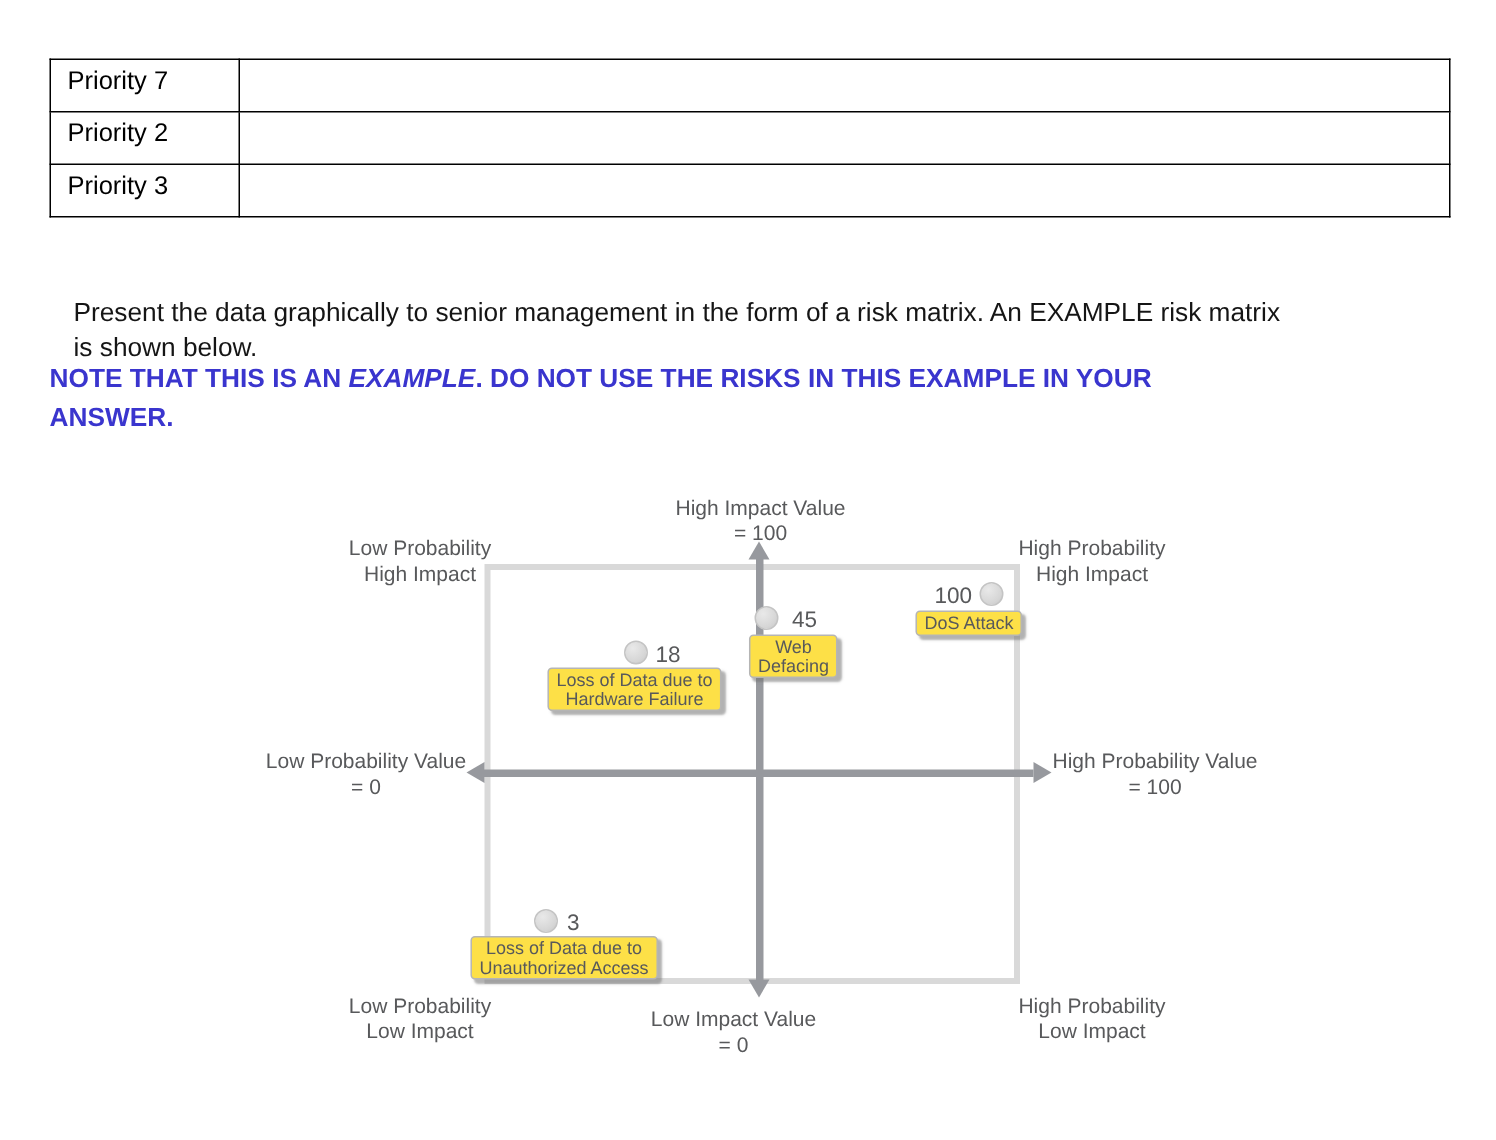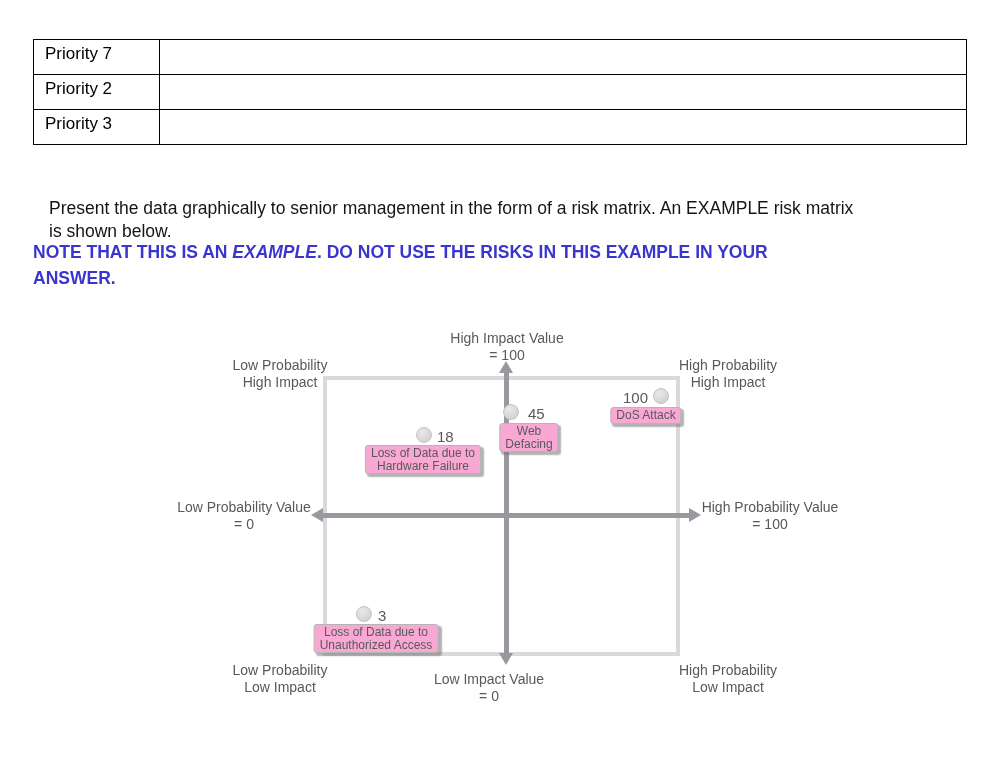--- a/index.html
+++ b/index.html
@@ -48,21 +48,21 @@
     font-size:14px;line-height:17px;color:#58595B;z-index:2;
   }
   .dot{
     position:absolute;width:16px;height:16px;border-radius:50%;z-index:3;
     background:radial-gradient(circle at 35% 30%, #e9e9e9, #d6d6d6 65%, #c6c6c6);
     border:1px solid #C4C4C4;box-sizing:border-box;
   }
   .pval{position:absolute;font-size:15px;color:#58595B;z-index:3;}
   .plabel{
     position:absolute;transform:translateX(-50%);z-index:4;
-    background:#f9a8d4;border:1px solid #B5B5B5;border-radius:3px;
+    background:#fde047;border:1px solid #B5B5B5;border-radius:3px;
     padding:1px 5px;font-size:12px;line-height:12.5px;text-align:center;
     white-space:pre-line;color:#58595B;
     box-shadow:2.5px 2.5px 1.5px rgba(115,115,115,0.55);
   }
 </style>
 </head>
 <body>
 
 <div class="page">
 

